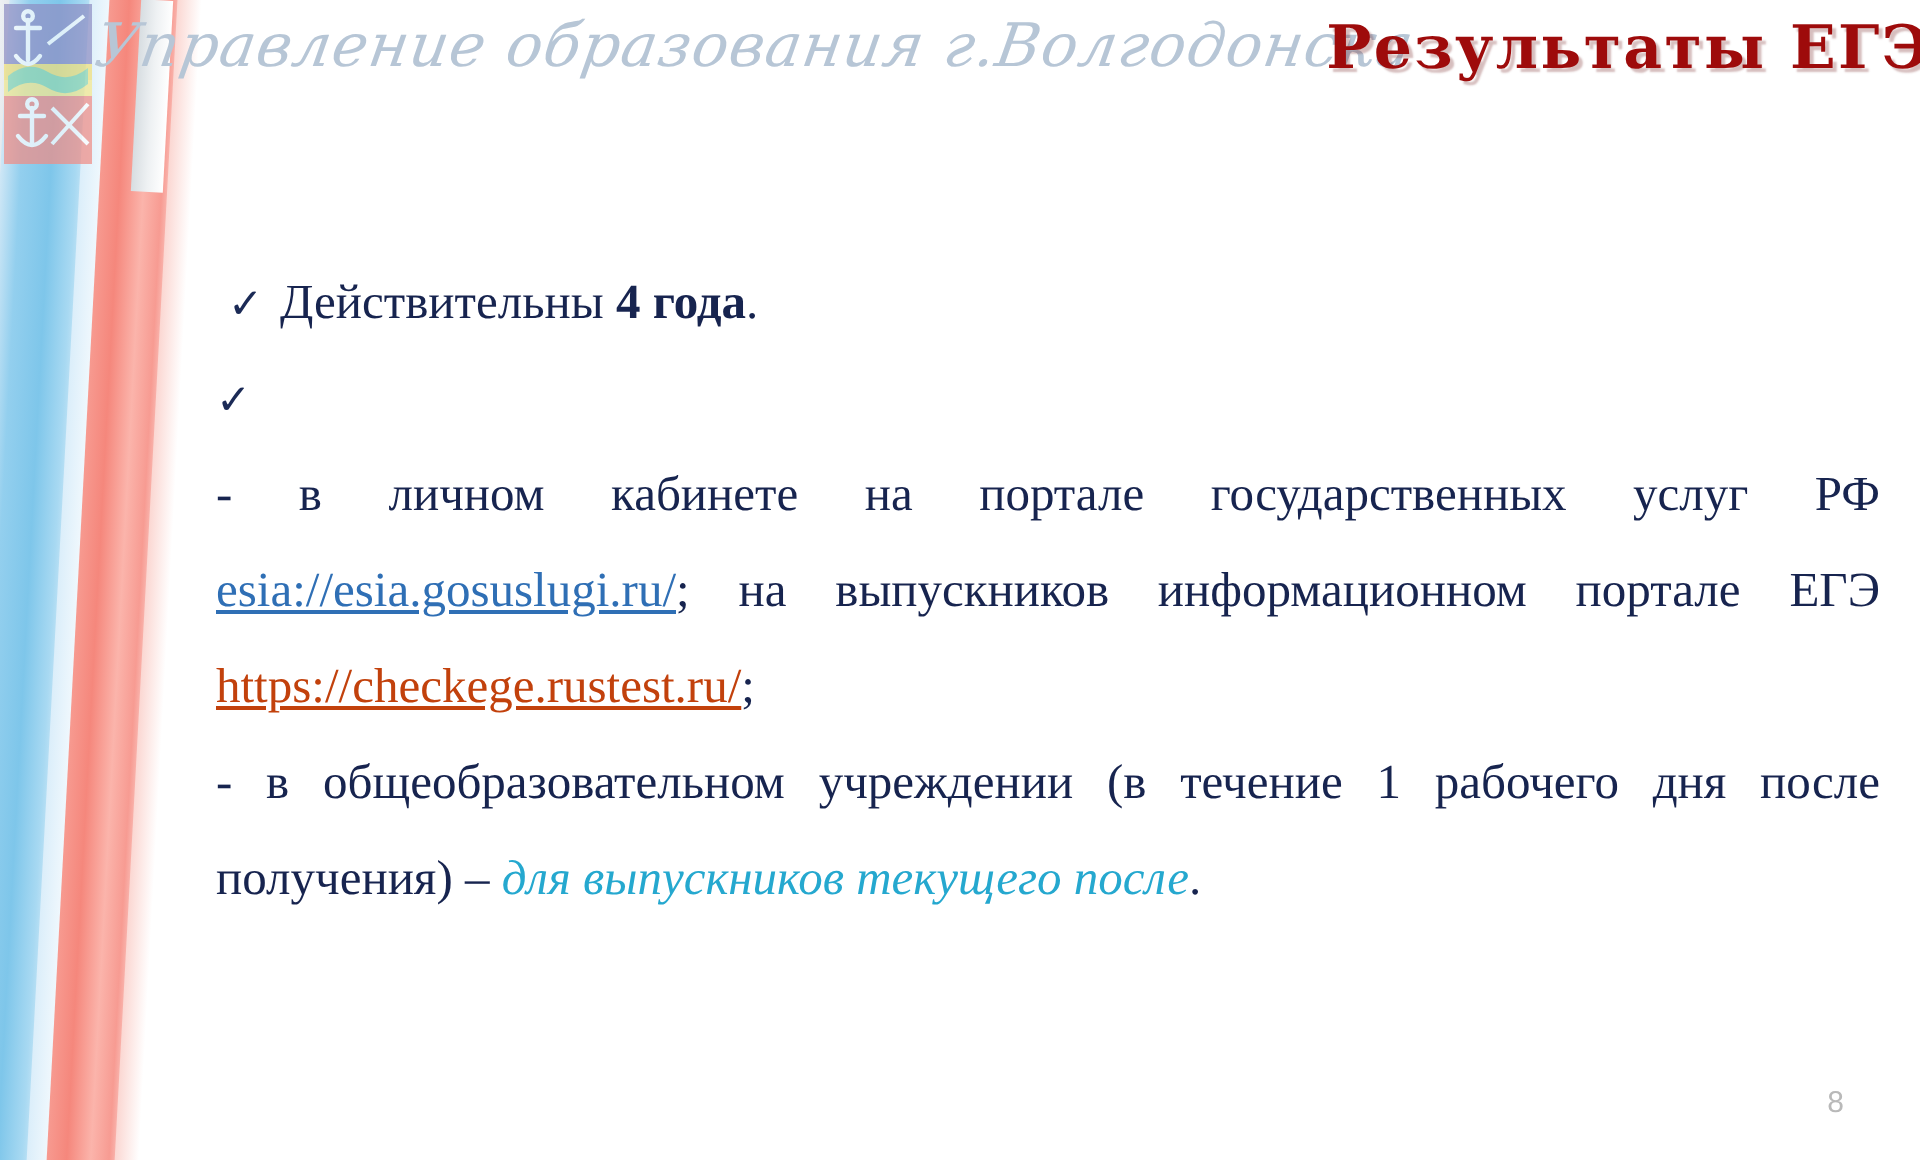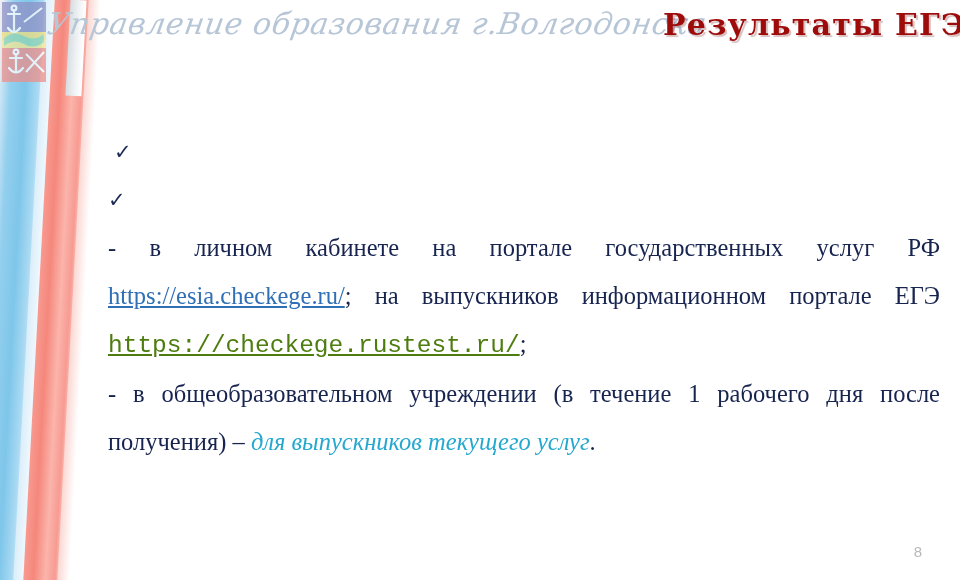--- a/index.html
+++ b/index.html
@@ -137,23 +137,22 @@
     color: #17244f;
   }
 
   b.strong { font-weight: bold; }
 
   a.link, .link {
     color: #2f6fb5;
     text-decoration: underline;
   }
   .link-bright {
-    color: #4d7c0f;
+    color: #c2410c;
     text-decoration: underline;
-    font-family: Liberation Mono, monospace;
   }
   .italic-cyan {
     color: #25a8cf;
     font-style: italic;
   }
 
   
   .page-num {
     position: absolute;
     right: 38px; bottom: 20px;
@@ -200,27 +199,28 @@
   </svg>
 
   <div class="org-script">Управление образования г.Волгодонска</div>
 
   <div class="title">Результаты ЕГЭ</div>
 
   <div class="body">
 
     <div class="bullet-line b-indent-1">
       <span class="check">✓</span>
+      <span><span>Действительны </span><b class="strong">4 года</b><span>.</span></span>
     </div>
 
     <div class="bullet-line b-indent-2">
       <span class="check">✓</span>
     </div>
 
-    <div class="para"><span>-</span><span> в личном кабинете на портале государственных услуг РФ </span><span class="link">https://esia.checkege.ru/</span><span>; на выпускников информационном портале ЕГЭ </span><span class="link-bright">https://checkege.rustest.ru/</span><span>;</span></div>
-
-    <div class="para"><span>-</span><span> в общеобразовательном учреждении (в течение 1 рабочего дня после получения) – </span><span class="italic-cyan">для выпускников текущего услуг</span><span>.</span></div>
+    <div class="para"><span>-</span><span> в личном кабинете на портале государственных услуг РФ </span><span class="link">esia://esia.gosuslugi.ru/</span><span>; на выпускников информационном портале ЕГЭ </span><span class="link-bright">https://checkege.rustest.ru/</span><span>;</span></div>
+
+    <div class="para"><span>-</span><span> в общеобразовательном учреждении (в течение 1 рабочего дня после получения) – </span><span class="italic-cyan">для выпускников текущего после</span><span>.</span></div>
 
   </div>
 
   <div class="page-num">8</div>
 
 </div>
 
 </body></html>

